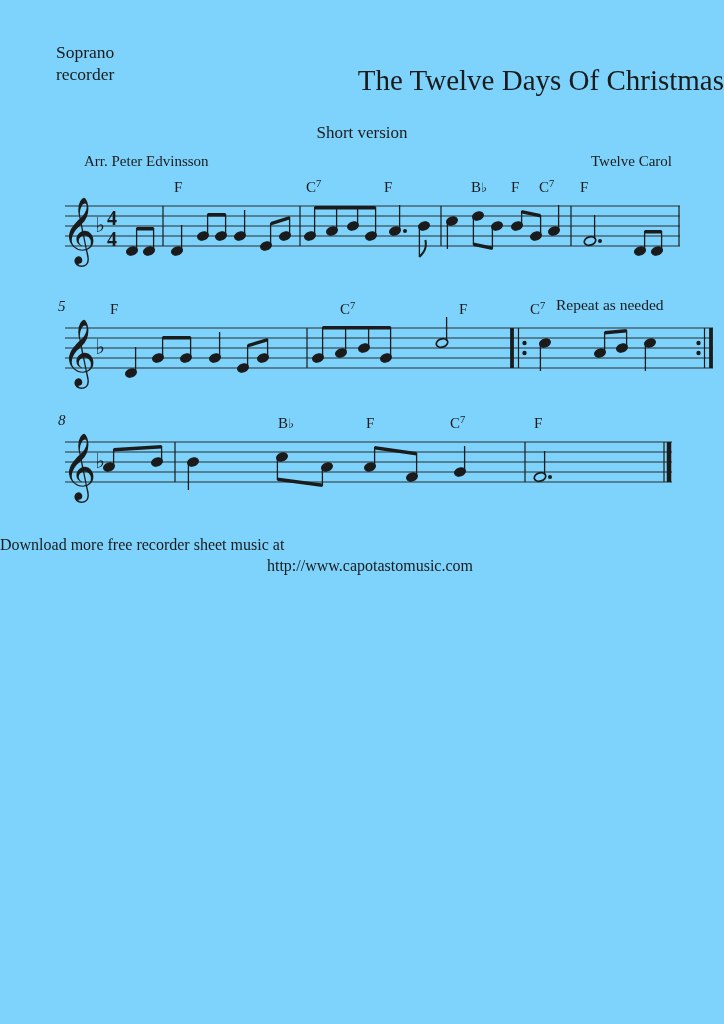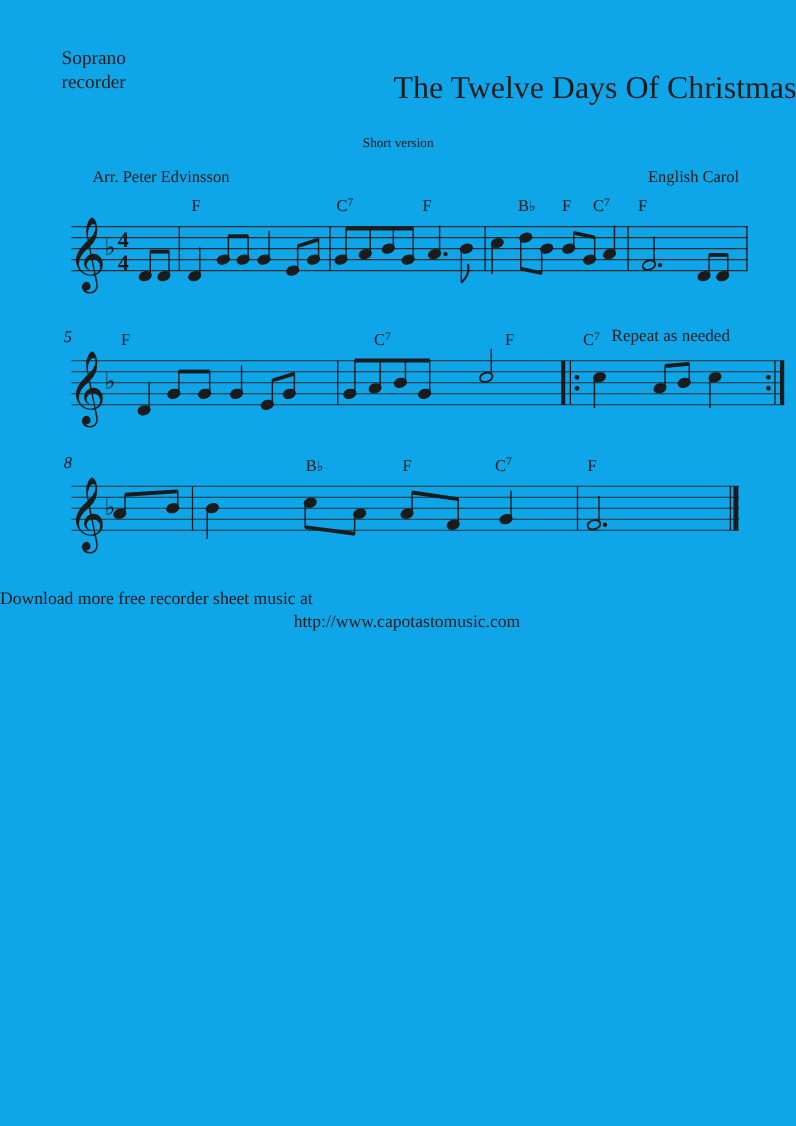--- a/index.html
+++ b/index.html
@@ -1,36 +1,36 @@
 <!DOCTYPE html>
 <html><head>
 <meta charset="utf-8">
 <style>
   html,body{margin:0;padding:0;background:#e8e8e8;}
-  .page{position:relative;width:724px;height:1024px;background:#0ea5e9;margin:0 auto;overflow:hidden;
+  .page{position:relative;width:724px;height:1024px;background:#7dd3fc;margin:0 auto;overflow:hidden;
         font-family:"Liberation Serif","DejaVu Serif",serif;color:#1b1b1b;}
   .abs{position:absolute;}
   .instrument{left:56px;top:42px;width:104px;font-size:17.5px;line-height:21.5px;}
   .title{left:0;right:0;top:64px;text-align:right;font-size:29px;}
-  .subtitle{left:0;right:0;top:123px;text-align:center;font-size:12px;}
+  .subtitle{left:0;right:0;top:123px;text-align:center;font-size:17px;}
   .arranger{left:52px;top:153px;font-size:15px;margin-left:32px;}
   .credit{right:52px;top:153px;font-size:15px;}
   .footer1{left:0;right:0;top:536px;text-align:left;font-size:16px;}
   .footer2{left:16px;right:0;top:557px;text-align:center;font-size:16px;}
   svg text{fill:#1b1b1b;}
 </style>
 </head>
 <body>
 
 <div class="page">
   <div class="abs instrument">Soprano recorder</div>
   <div class="abs title">The Twelve Days Of Christmas</div>
   <div class="abs subtitle">Short version</div>
   <div class="abs arranger">Arr. Peter Edvinsson</div>
-  <div class="abs credit">English Carol</div>
+  <div class="abs credit">Twelve Carol</div>
 
   <svg id="score-svg" class="abs" style="left:0;top:0;" width="724" height="1024">
       <g>
         <line x1="65" y1="206" x2="680" y2="206" stroke="#2c2c2c" stroke-width="1"></line>
         <line x1="65" y1="216" x2="680" y2="216" stroke="#2c2c2c" stroke-width="1"></line>
         <line x1="65" y1="226" x2="680" y2="226" stroke="#2c2c2c" stroke-width="1"></line>
         <line x1="65" y1="236" x2="680" y2="236" stroke="#2c2c2c" stroke-width="1"></line>
         <line x1="65" y1="246" x2="680" y2="246" stroke="#2c2c2c" stroke-width="1"></line>
         <text x="62" y="250" font-size="58" font-family="&quot;DejaVu Sans&quot;,sans-serif">𝄞</text>
         <text x="95" y="232" font-size="21" font-family="&quot;DejaVu Sans&quot;,sans-serif">♭</text>

